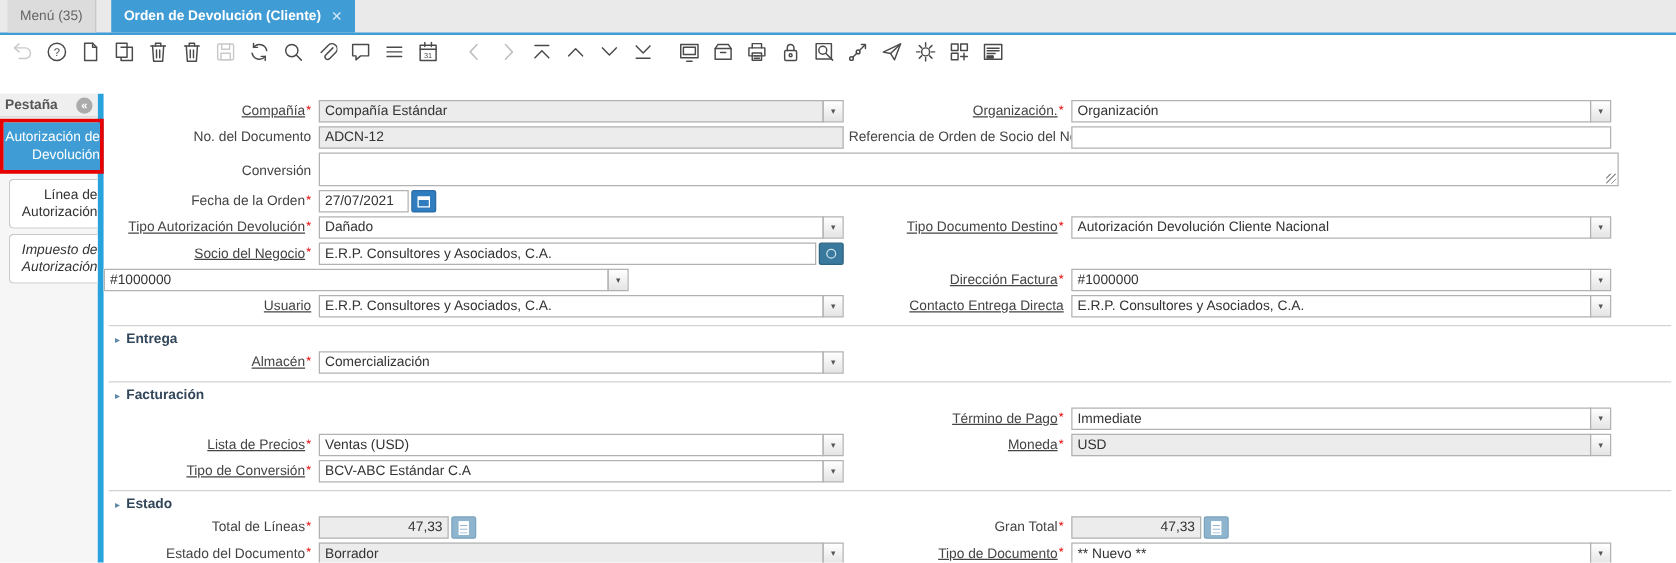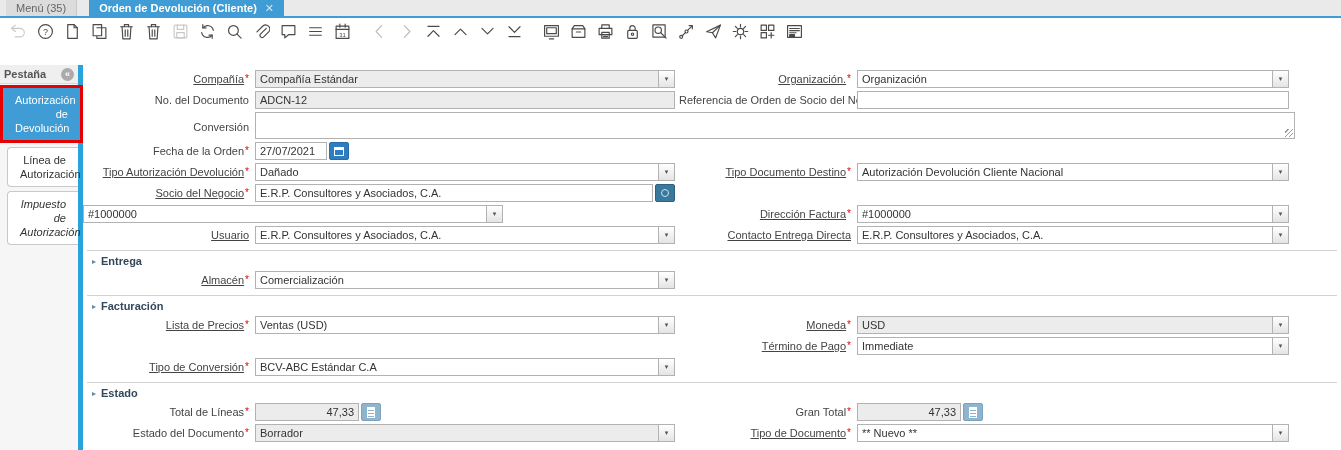--- a/index.html
+++ b/index.html
@@ -1,20 +1,20 @@
 <!DOCTYPE html>
 <html><head>
 <meta charset="utf-8">
 <style>
   * { box-sizing: border-box; margin: 0; padding: 0; }
   html,body { width:1341px; height:450px; overflow:hidden; background:#fff;
     font-family:"Liberation Sans", sans-serif; font-size:11px; color:#444; }
 
   
-  .tabbar { height:18px; background:#eaeaea; display:flex; align-items:stretch;
+  .tabbar { height:28px; background:#eaeaea; display:flex; align-items:stretch;
     border-bottom:2px solid #3f9cd4; }
   .wtab { display:flex; align-items:center; padding:0 10px; color:#666;
     background:#dcdcdc; border-right:1px solid #c8c8c8; margin-left:6px; cursor:pointer; }
   .wtab.active { background:#3f9cd4; color:#fff; font-weight:bold; margin-left:12px;
     border-right:none; }
   .wtab .close { margin-left:8px; color:#cfe6f5; font-weight:normal; font-size:11px; }
 
   
   .toolbar { height:26px; background:#fff; display:flex; align-items:center;
     padding-left:5px; }
@@ -29,21 +29,21 @@
 
   
   .main { display:flex; height:404px;margin-top:21px; }
   .sidebar { width:78px; background:#f6f6f6; position:relative; flex:0 0 auto; }
   .sb-head { height:19px; background:#efefef; border-bottom:1px solid #d7d7d7;
     display:flex; align-items:center; justify-content:space-between; padding:0 4px;
     font-weight:bold; color:#555; }
   .sb-collapse { width:13px; height:13px; border-radius:50%; background:#ababab;
     color:#fff; font-size:9px; line-height:13px; text-align:center; cursor:pointer; }
   .hl-box { border:3px solid #e60000; width:83px; position:relative; z-index:3; margin-top:1px; }
-  .vtab { padding:5px 12px; text-align:right; line-height:14px; cursor:pointer; }
+  .vtab { padding:5px 0; text-align:right; line-height:14px; cursor:pointer; }
   .vtab.active { background:#3f9cd4; color:#fff; }
   .vtab.plain { background:#fff; border:1px solid #c9c9c9; border-right:none;
     border-radius:4px 0 0 4px; margin:4px 0 0 7px; color:#333; }
   .vtab.italic { font-style:italic; }
   .strip { width:5px; background:#29a3dc; flex:0 0 auto; }
   .content { flex:1; background:#fff; padding-top:5px; position:relative; }
 
   
   .frow { display:flex; margin-bottom:3px; min-height:18px; }
   .lcell { width:596px; display:flex; flex:0 0 auto; }
@@ -462,47 +462,47 @@
       </div>
       <div class="rcell"></div>
     </div>
 
     <div class="sect">
       <span class="sarrow">▸</span>
       <span class="stitle">Facturación</span>
     </div>
 
     <div class="frow">
+      <div class="lcell"></div>
+      <div class="rcell">
+        <div class="rlab"><span class="u">Término de Pago</span><span class="req">*</span></div>
+        <div class="rwrap">
+            <span class="sel">
+              <input value="Immediate" style="">
+              <span class="dbtn">▾</span>
+            </span>
+          </div>
+      </div>
+    </div>
+
+    <div class="frow">
       <div class="lcell">
         <div class="lab"><span class="u">Lista de Precios</span><span class="req">*</span></div>
         <div class="fwrap">
             <span class="sel">
               <input value="Ventas (USD)" style="">
               <span class="dbtn">▾</span>
             </span>
           </div>
       </div>
       <div class="rcell">
         <div class="rlab"><span class="u">Moneda</span><span class="req">*</span></div>
         <div class="rwrap">
             <span class="sel">
               <input class="ro" readonly="" value="USD" style="">
-              <span class="dbtn">▾</span>
-            </span>
-          </div>
-      </div>
-    </div>
-
-    <div class="frow">
-      <div class="lcell"></div>
-      <div class="rcell">
-        <div class="rlab"><span class="u">Término de Pago</span><span class="req">*</span></div>
-        <div class="rwrap">
-            <span class="sel">
-              <input value="Immediate" style="">
               <span class="dbtn">▾</span>
             </span>
           </div>
       </div>
     </div>
 
     <div class="frow">
       <div class="lcell">
         <div class="lab"><span class="u">Tipo de Conversión</span><span class="req">*</span></div>
         <div class="fwrap">

